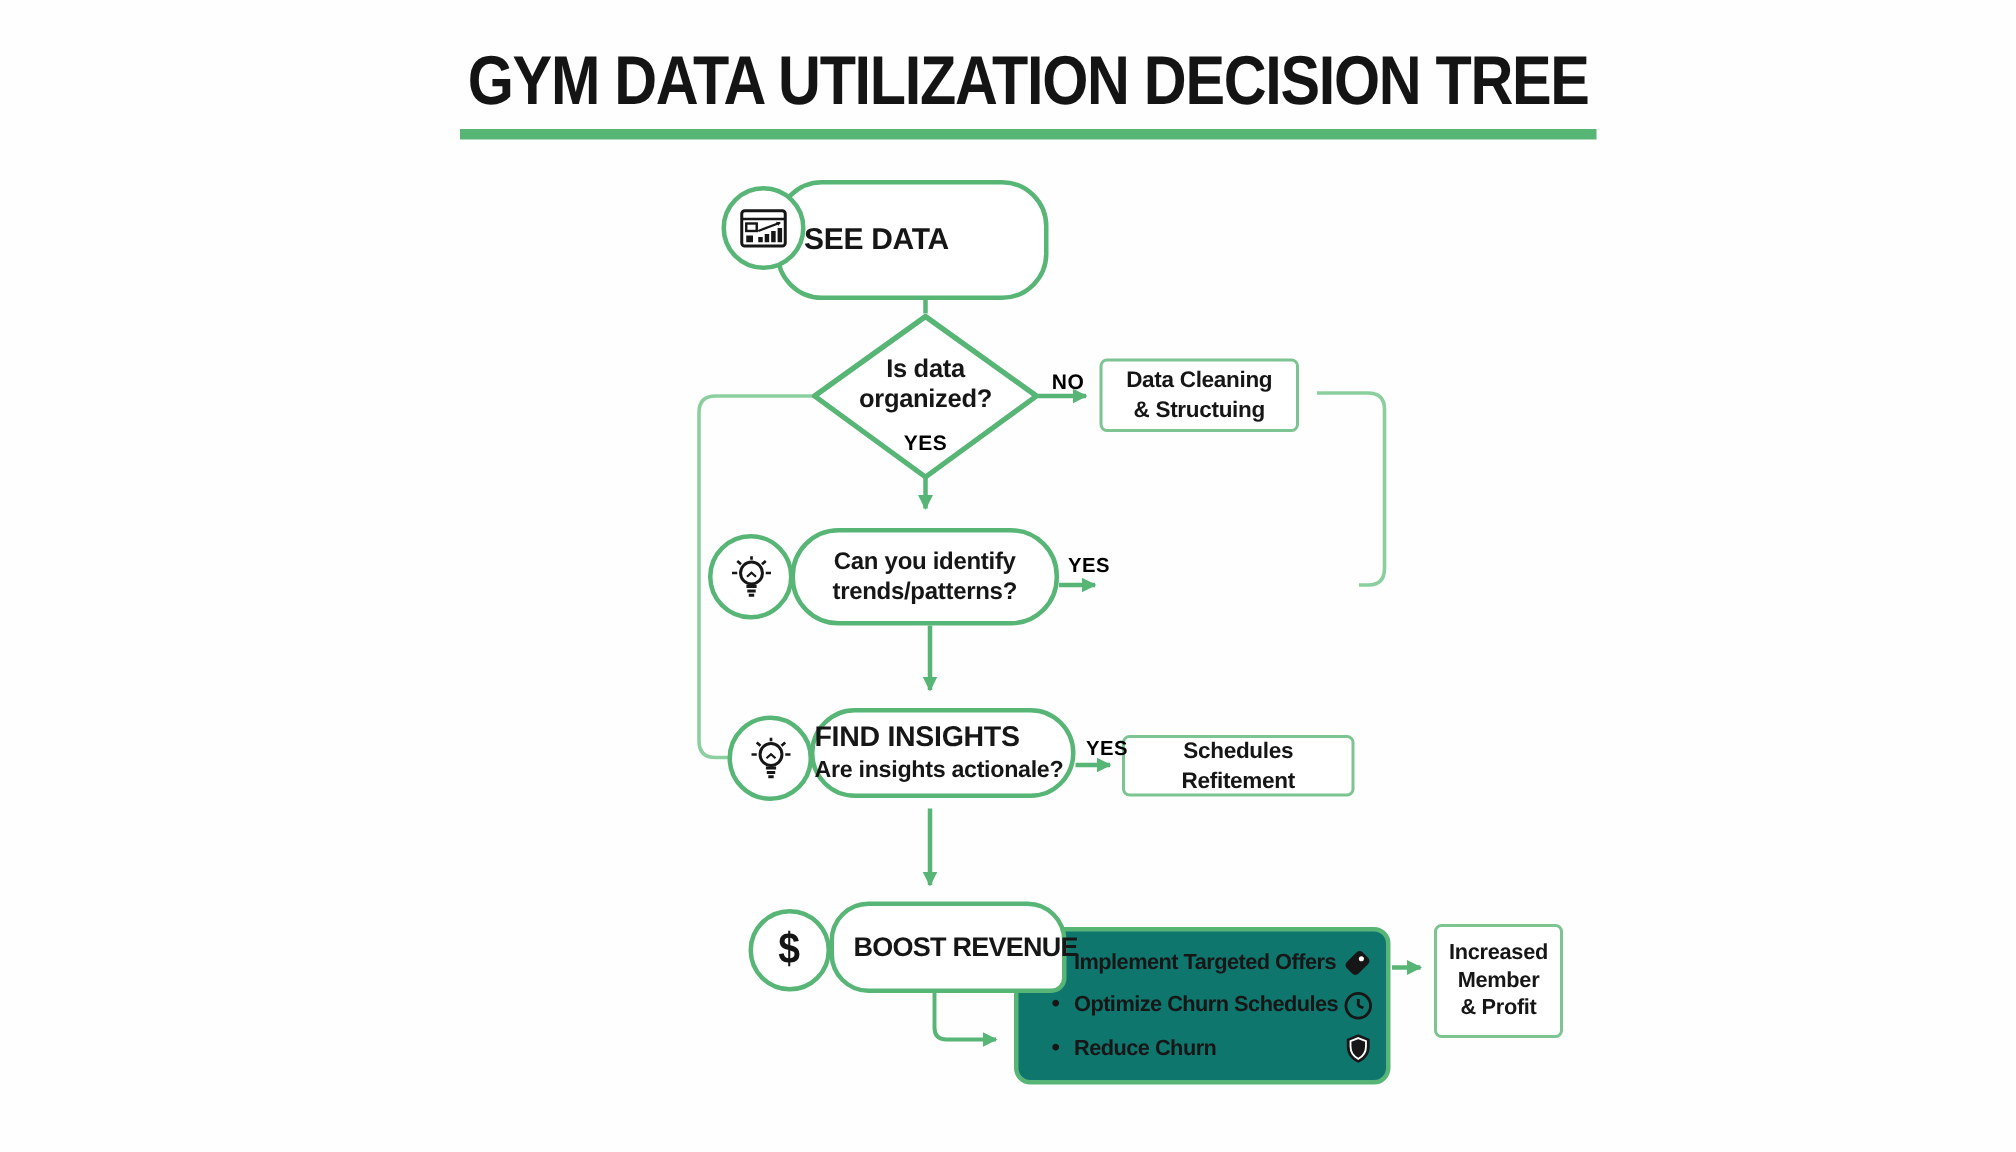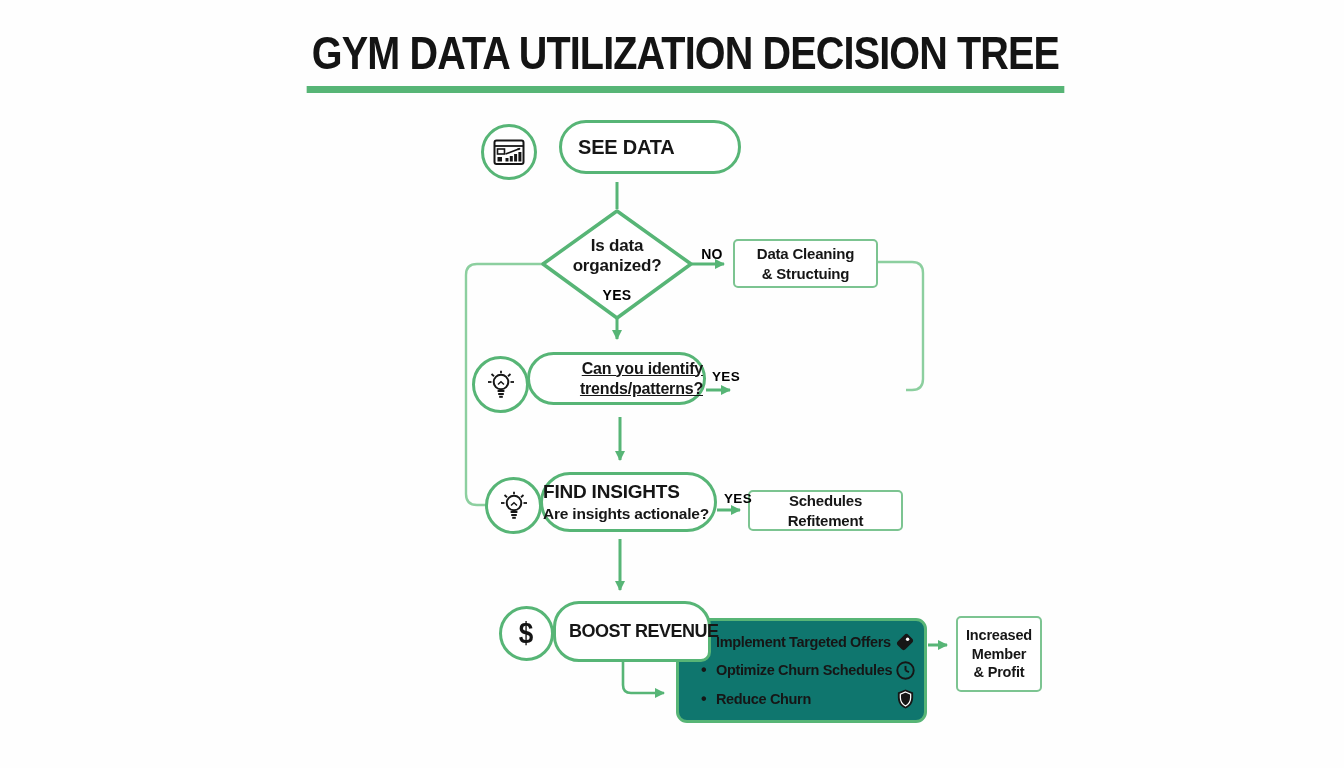--- a/index.html
+++ b/index.html
@@ -94,51 +94,51 @@
       <rect x="4.5" y="10" width="7" height="5" fill="none" stroke="#161616" stroke-width="1.6"></rect>
       <rect x="4.5" y="18" width="4.5" height="4.5" fill="#161616"></rect>
       <rect x="12.5" y="19" width="3" height="3.5" fill="#161616"></rect>
       <rect x="16.8" y="17" width="3" height="5.5" fill="#161616"></rect>
       <rect x="21.1" y="15" width="3" height="7.5" fill="#161616"></rect>
       <rect x="25.4" y="13" width="3" height="9.5" fill="#161616"></rect>
       <path d="M12.5 15 L27 9.5" stroke="#161616" stroke-width="1.6" fill="none"></path>
       <path d="M27.5 9.3 l-3.2 -0.4 l1.6 2.6 z" fill="#161616"></path>
     </svg>
   </div>
-  <div class="abs pill" style="left:559px;top:120px;width:182px;height:54px;border-radius:31px;padding-left:16px;">
+  <div class="abs pill" style="left:517px;top:120px;width:182px;height:80px;border-radius:31px;padding-left:16px;">
     <span class="lbl" style="font-size:20px;">SEE DATA</span>
   </div>
 
   <div class="dtext" style="left:553px;top:236px;width:128px;">
     <span>Is data</span><br>
     <span>organized?</span>
   </div>
   <div class="yesno" style="left:592px;top:287px;width:50px;font-size:14px;">YES</div>
   <div class="yesno" style="left:697px;top:246px;width:30px;font-size:14px;">NO</div>
 
-  <div class="abs rbox" style="left:733px;top:239px;width:145px;height:49px;">
+  <div class="abs rbox" style="left:733px;top:239px;width:133px;height:49px;">
     <span>Data Cleaning</span>
     <span>&amp; Structuing</span>
   </div>
 
   <div class="abs circle" style="left:472px;top:356px;width:57px;height:57px;">
     <svg width="28" height="30" viewBox="0 0 28 30">
       <circle cx="14" cy="12" r="7.3" fill="none" stroke="#161616" stroke-width="2"></circle>
       <path d="M11 14.5 L14 11.8 L17 14.5" fill="none" stroke="#161616" stroke-width="1.5"></path>
       <line x1="10.6" y1="21" x2="17.4" y2="21" stroke="#161616" stroke-width="2"></line>
       <line x1="11.2" y1="24" x2="16.8" y2="24" stroke="#161616" stroke-width="2"></line>
       <line x1="12.2" y1="26.8" x2="15.8" y2="26.8" stroke="#161616" stroke-width="2"></line>
       <line x1="1" y1="12" x2="4.5" y2="12" stroke="#161616" stroke-width="1.8"></line>
       <line x1="23.5" y1="12" x2="27" y2="12" stroke="#161616" stroke-width="1.8"></line>
       <line x1="4.5" y1="4" x2="7" y2="6.2" stroke="#161616" stroke-width="1.8"></line>
       <line x1="23.5" y1="4" x2="21" y2="6.2" stroke="#161616" stroke-width="1.8"></line>
       <line x1="14" y1="0.8" x2="14" y2="3.2" stroke="#161616" stroke-width="1.8"></line>
     </svg>
   </div>
-  <div class="abs pill" style="left:527px;top:352px;width:179px;height:53px;border-radius:32px;align-items:flex-end;text-decoration:underline;">
+  <div class="abs pill" style="left:527px;top:352px;width:179px;height:65px;border-radius:32px;align-items:center;">
     <span class="lbl" style="font-size:16px;line-height:1.25;">Can you identify</span>
     <span class="lbl" style="font-size:16px;line-height:1.25;">trends/patterns?</span>
   </div>
   <div class="yesno" style="left:706px;top:369px;width:40px;">YES</div>
 
 
   <div class="abs circle" style="left:485px;top:477px;width:57px;height:57px;">
     <svg width="28" height="30" viewBox="0 0 28 30">
       <circle cx="14" cy="12" r="7.3" fill="none" stroke="#161616" stroke-width="2"></circle>
       <path d="M11 14.5 L14 11.8 L17 14.5" fill="none" stroke="#161616" stroke-width="1.5"></path>

